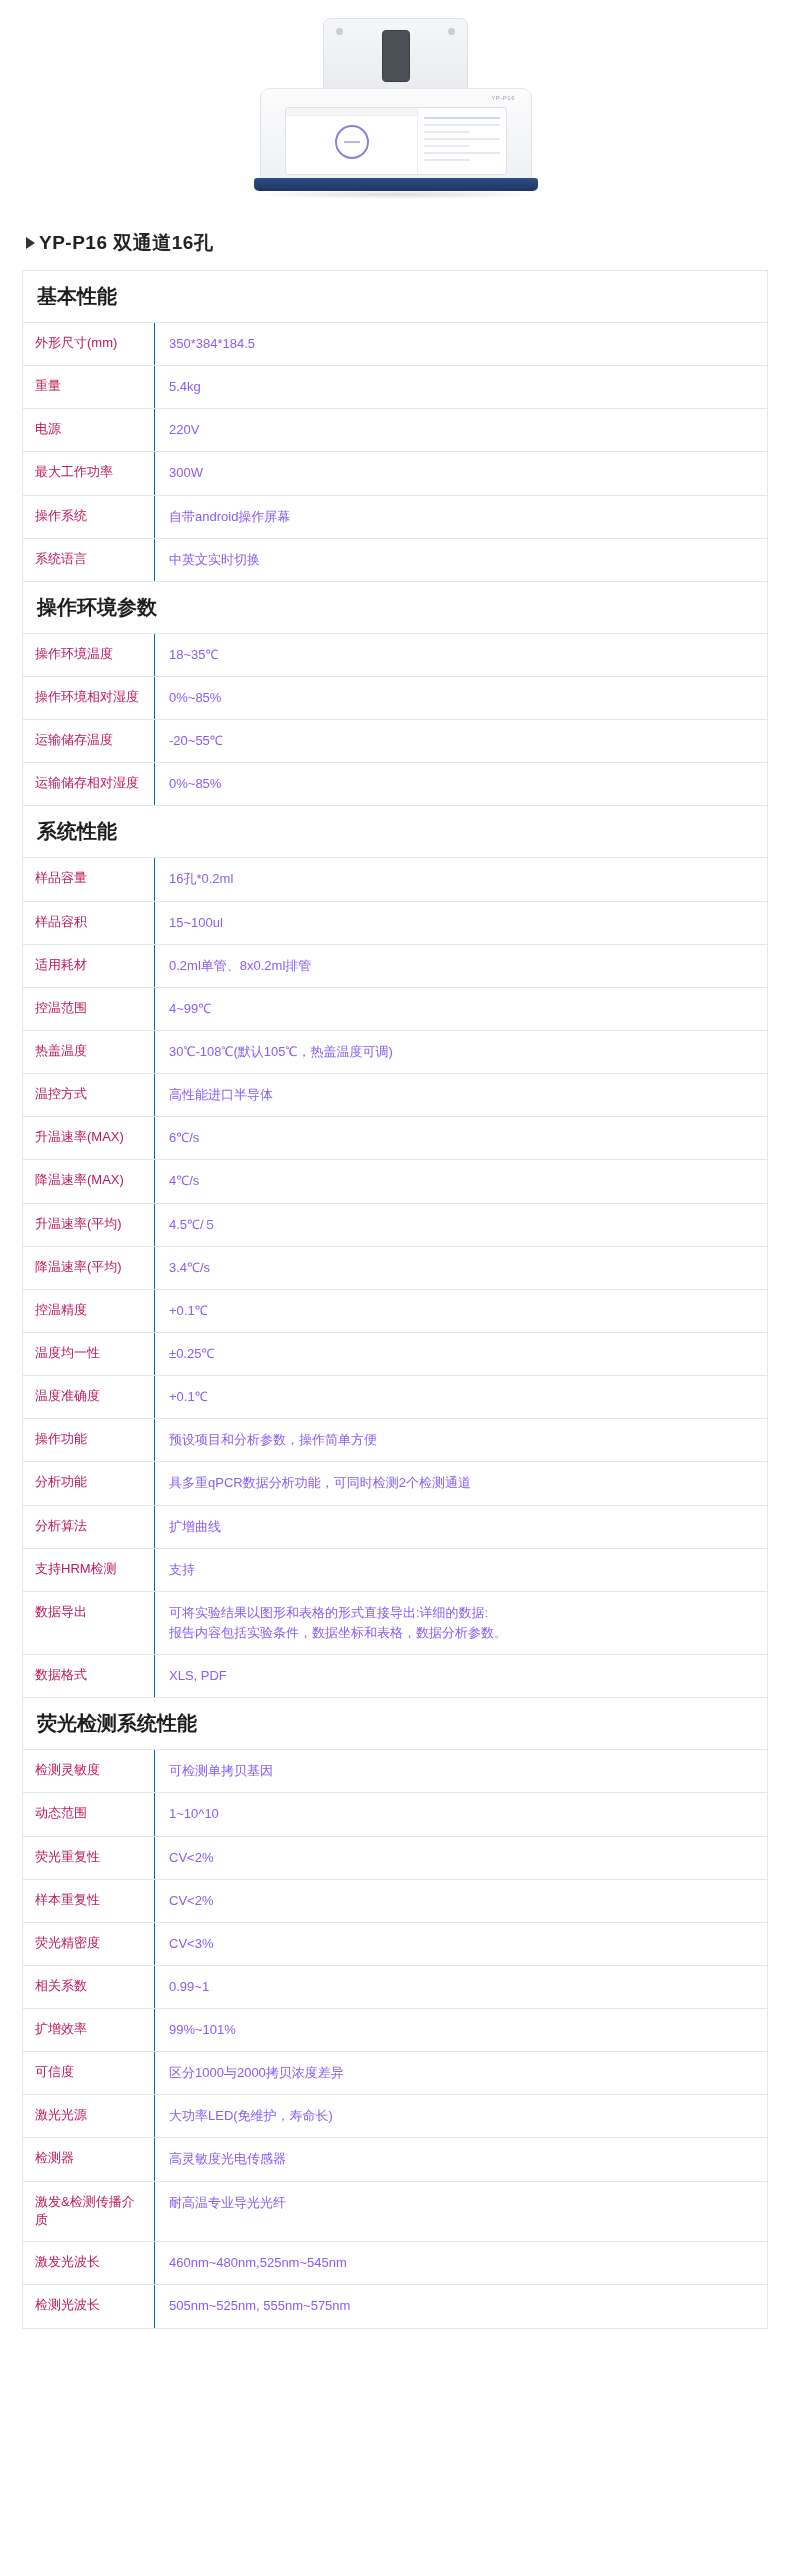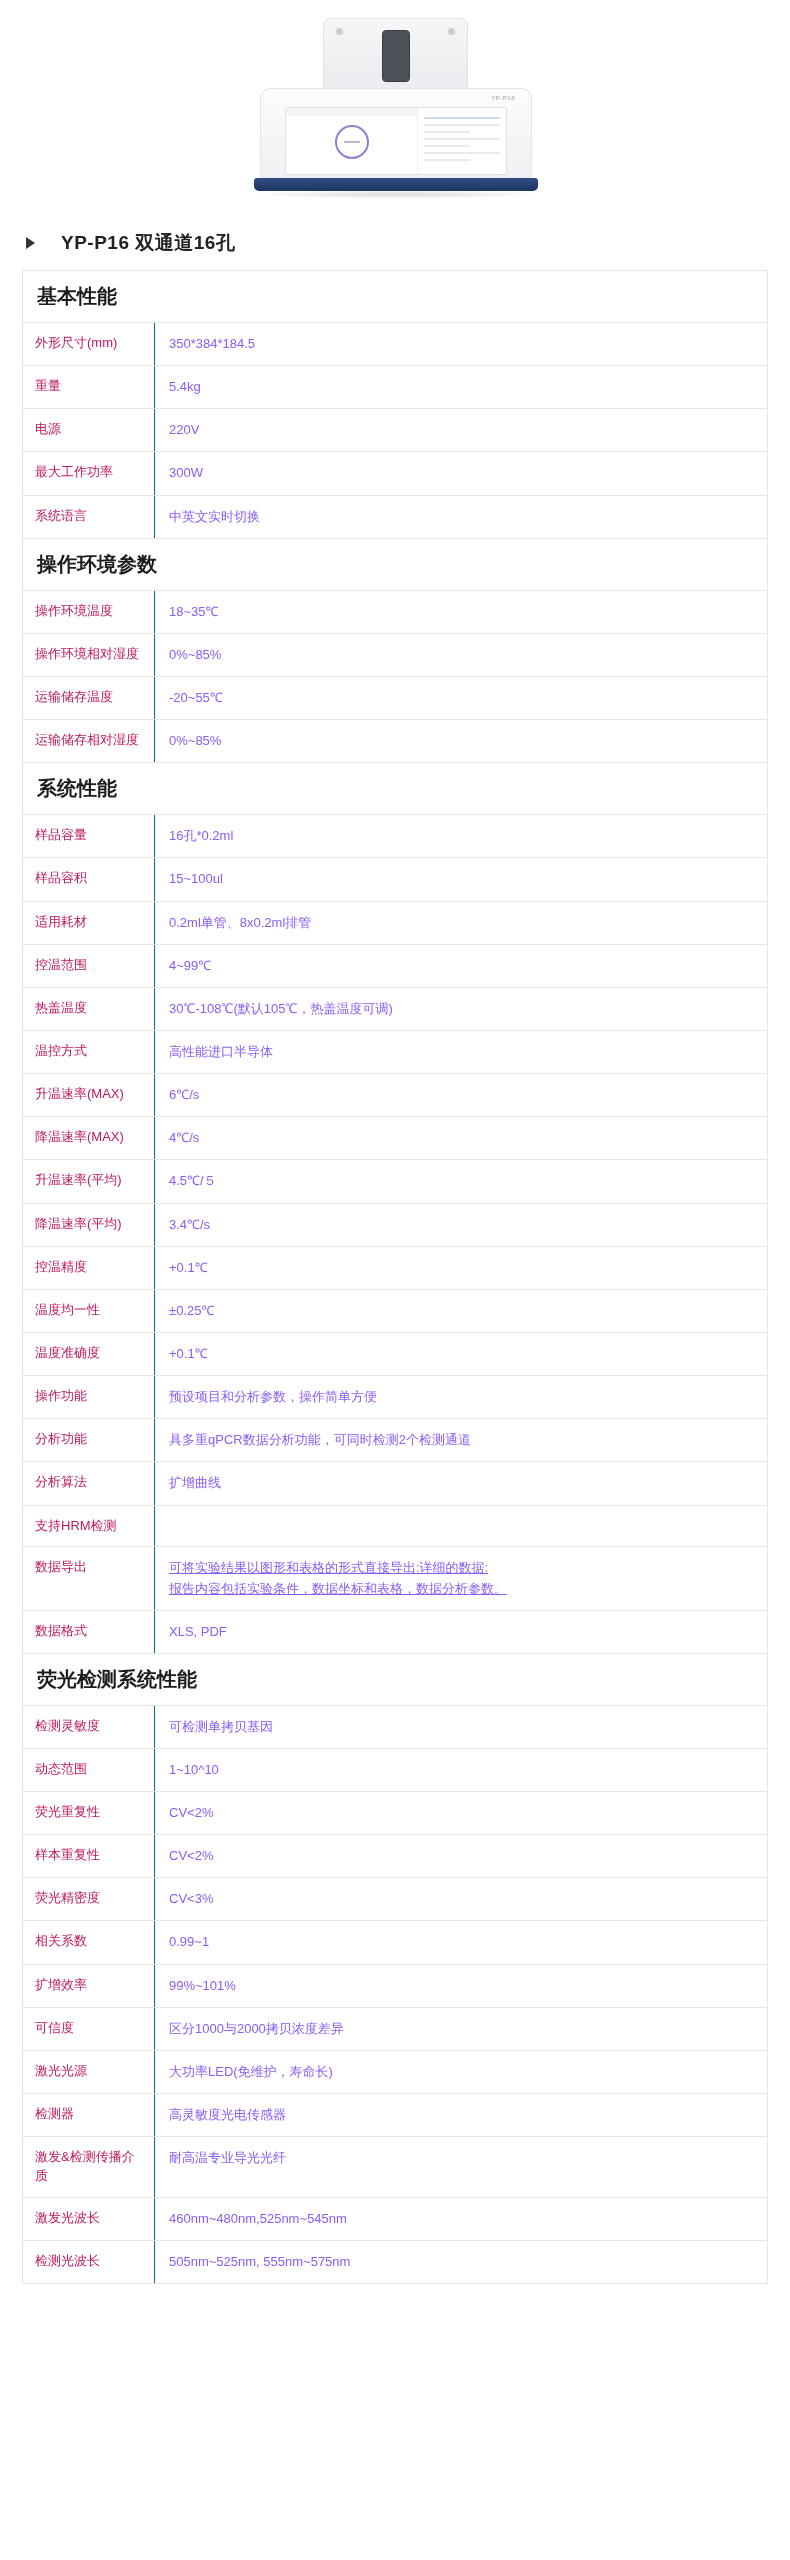--- a/index.html
+++ b/index.html
@@ -151,21 +151,21 @@
     top: 172px;
     width: 296px;
     height: 9px;
     background: radial-gradient(ellipse at center, rgba(0,0,0,.14) 0%, rgba(0,0,0,0) 70%);
   }
 
   
   .title-row {
     display: flex;
     align-items: center;
-    gap: 26px;
+    gap: 4px;
     padding: 16px 26px 14px 26px;
   }
   .tri {
     width: 0;
     height: 0;
     border-left: 9px solid #333333;
     border-top: 6px solid transparent;
     border-bottom: 6px solid transparent;
   }
   .title-text {
@@ -263,20 +263,24 @@
       </div>
       <div class="row">
         <div class="cell-k">电源</div>
         <div class="cell-v">220V</div>
       </div>
       <div class="row">
         <div class="cell-k">最大工作功率</div>
         <div class="cell-v">300W</div>
       </div>
       <div class="row">
+        <div class="cell-k">操作系统</div>
+        <div class="cell-v">自带android操作屏幕</div>
+      </div>
+      <div class="row">
         <div class="cell-k">系统语言</div>
         <div class="cell-v">中英文实时切换</div>
       </div>
       <div class="sec-row">操作环境参数</div>
       <div class="row">
         <div class="cell-k">操作环境温度</div>
         <div class="cell-v">18~35℃</div>
       </div>
       <div class="row">
         <div class="cell-k">操作环境相对湿度</div>
@@ -350,24 +354,25 @@
       <div class="row">
         <div class="cell-k">分析功能</div>
         <div class="cell-v">具多重qPCR数据分析功能，可同时检测2个检测通道</div>
       </div>
       <div class="row">
         <div class="cell-k">分析算法</div>
         <div class="cell-v">扩增曲线</div>
       </div>
       <div class="row">
         <div class="cell-k">支持HRM检测</div>
+        <div class="cell-v">支持</div>
       </div>
       <div class="row">
         <div class="cell-k">数据导出</div>
-        <div class="cell-v" style="white-space: pre-line; text-decoration: underline;">可将实验结果以图形和表格的形式直接导出:详细的数据:
+        <div class="cell-v" style="white-space: pre-line;">可将实验结果以图形和表格的形式直接导出:详细的数据:
 报告内容包括实验条件，数据坐标和表格，数据分析参数。</div>
       </div>
       <div class="row">
         <div class="cell-k">数据格式</div>
         <div class="cell-v">XLS, PDF</div>
       </div>
       <div class="sec-row">荧光检测系统性能</div>
       <div class="row">
         <div class="cell-k">检测灵敏度</div>
         <div class="cell-v">可检测单拷贝基因</div>

